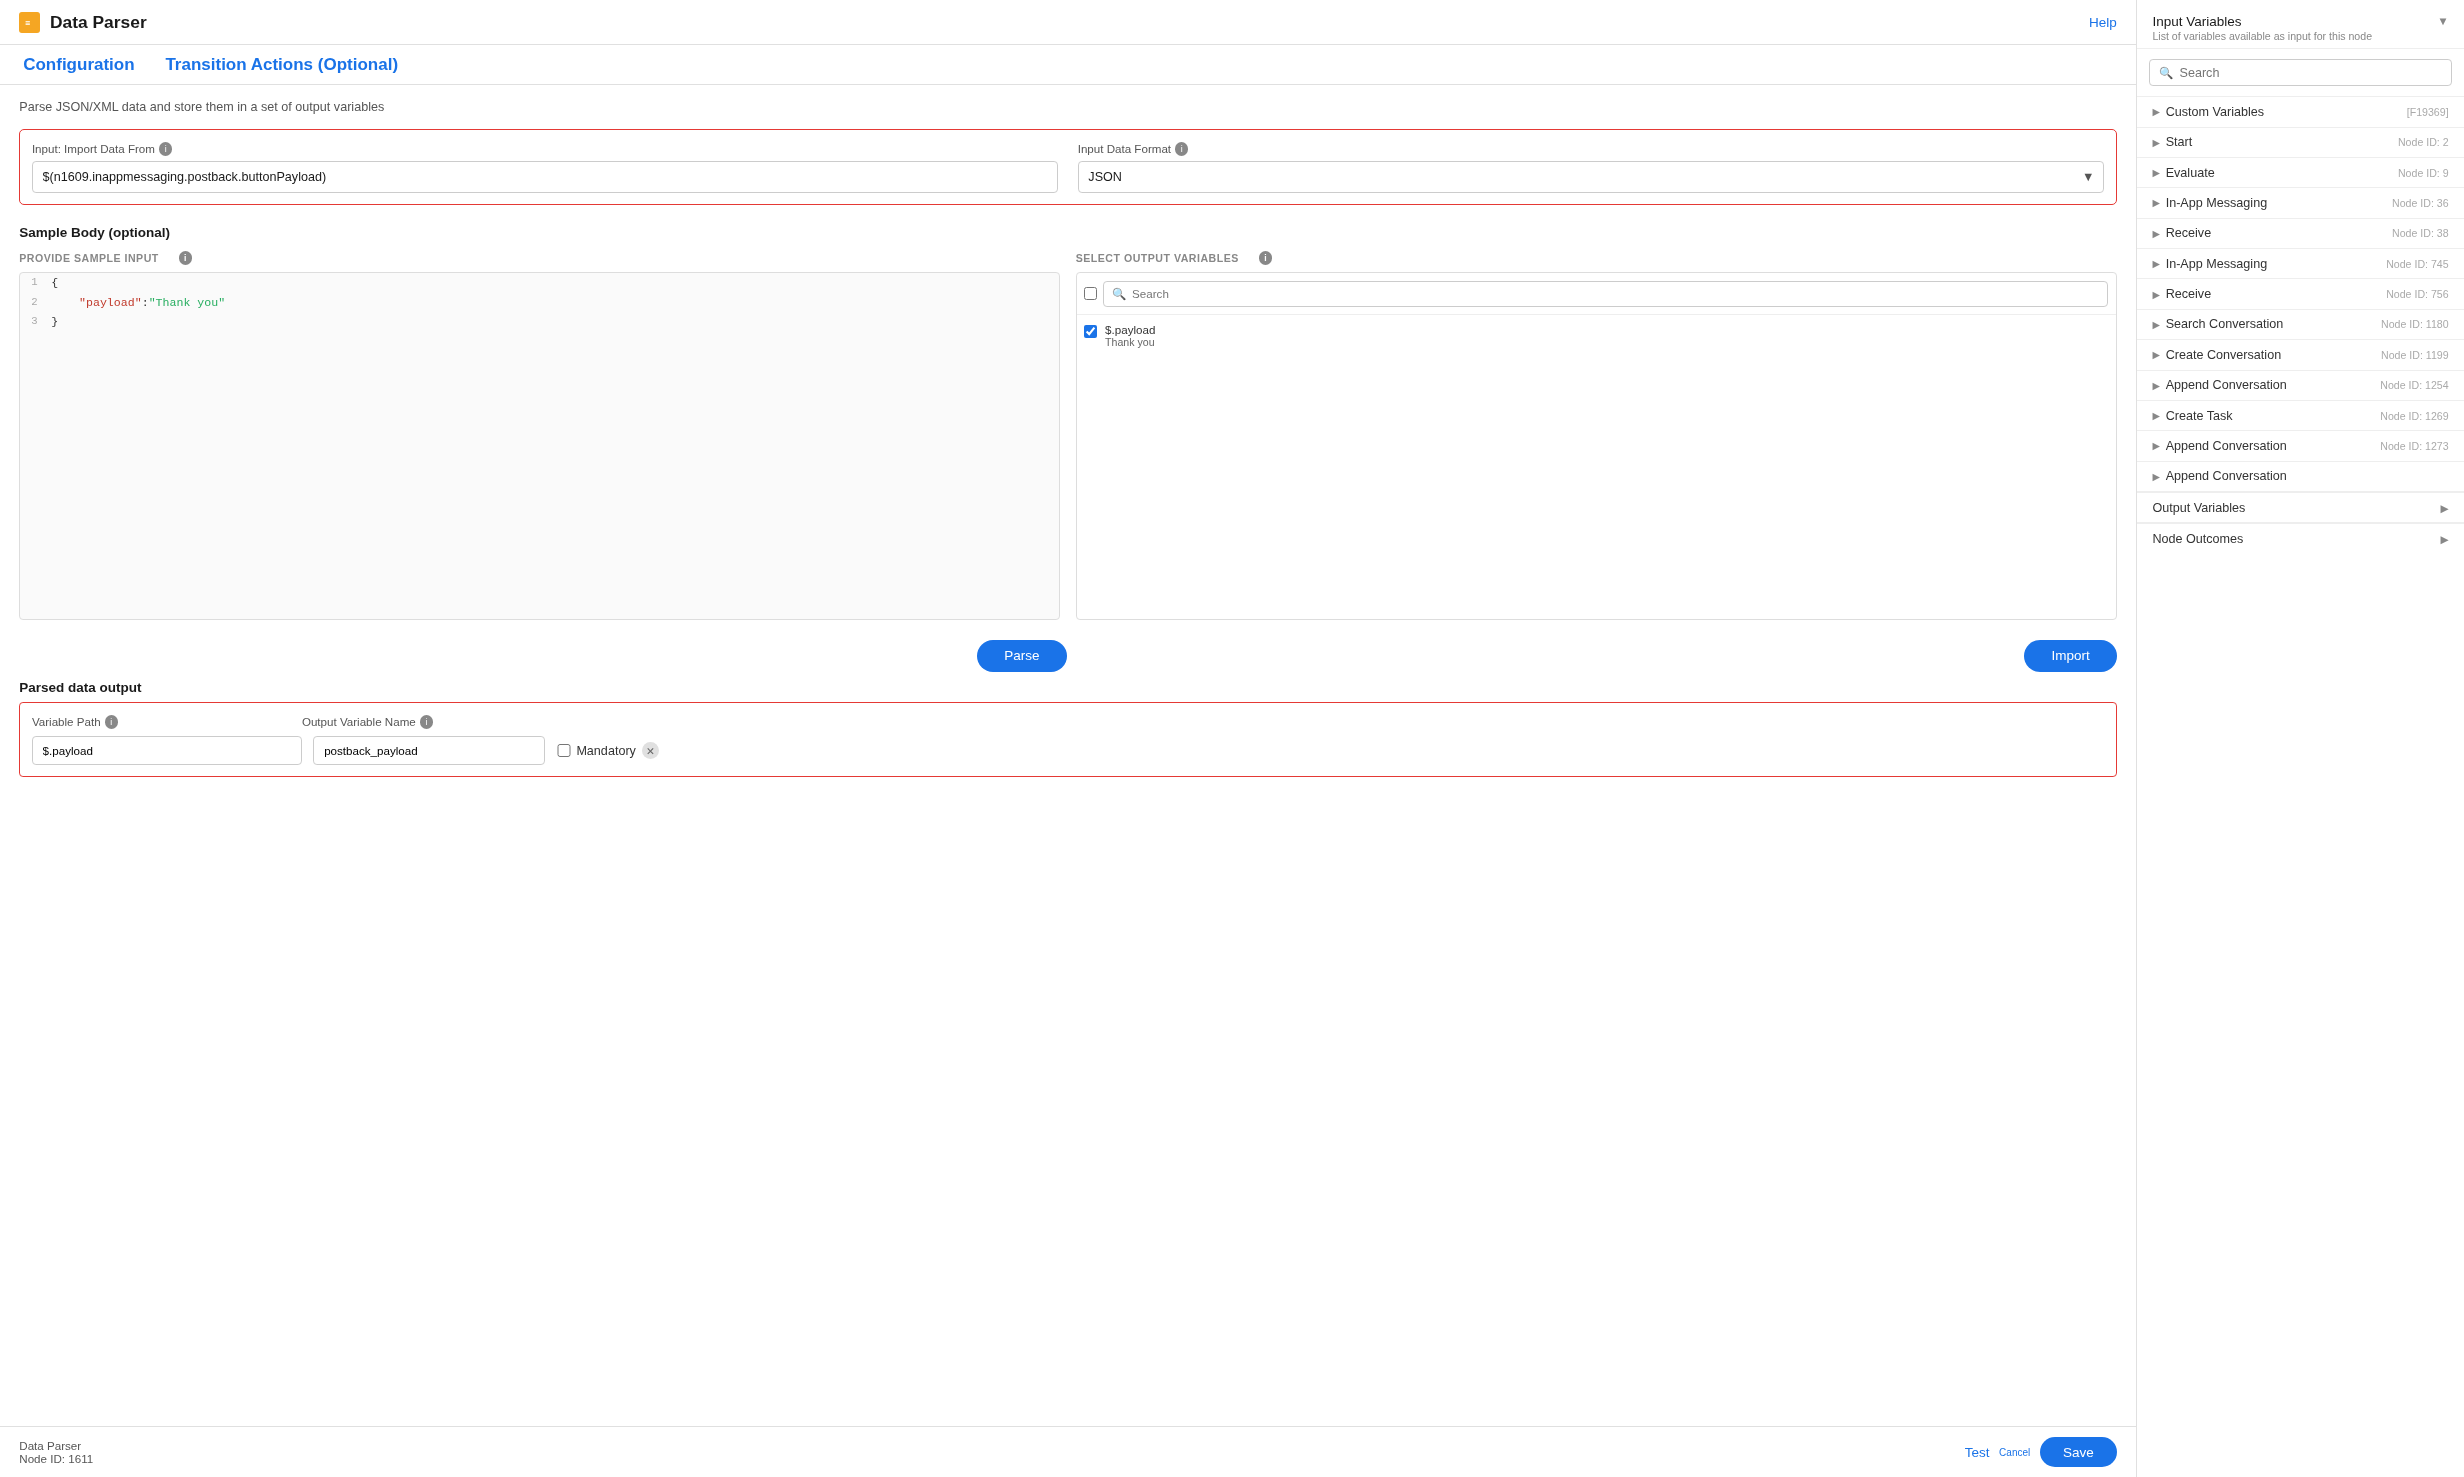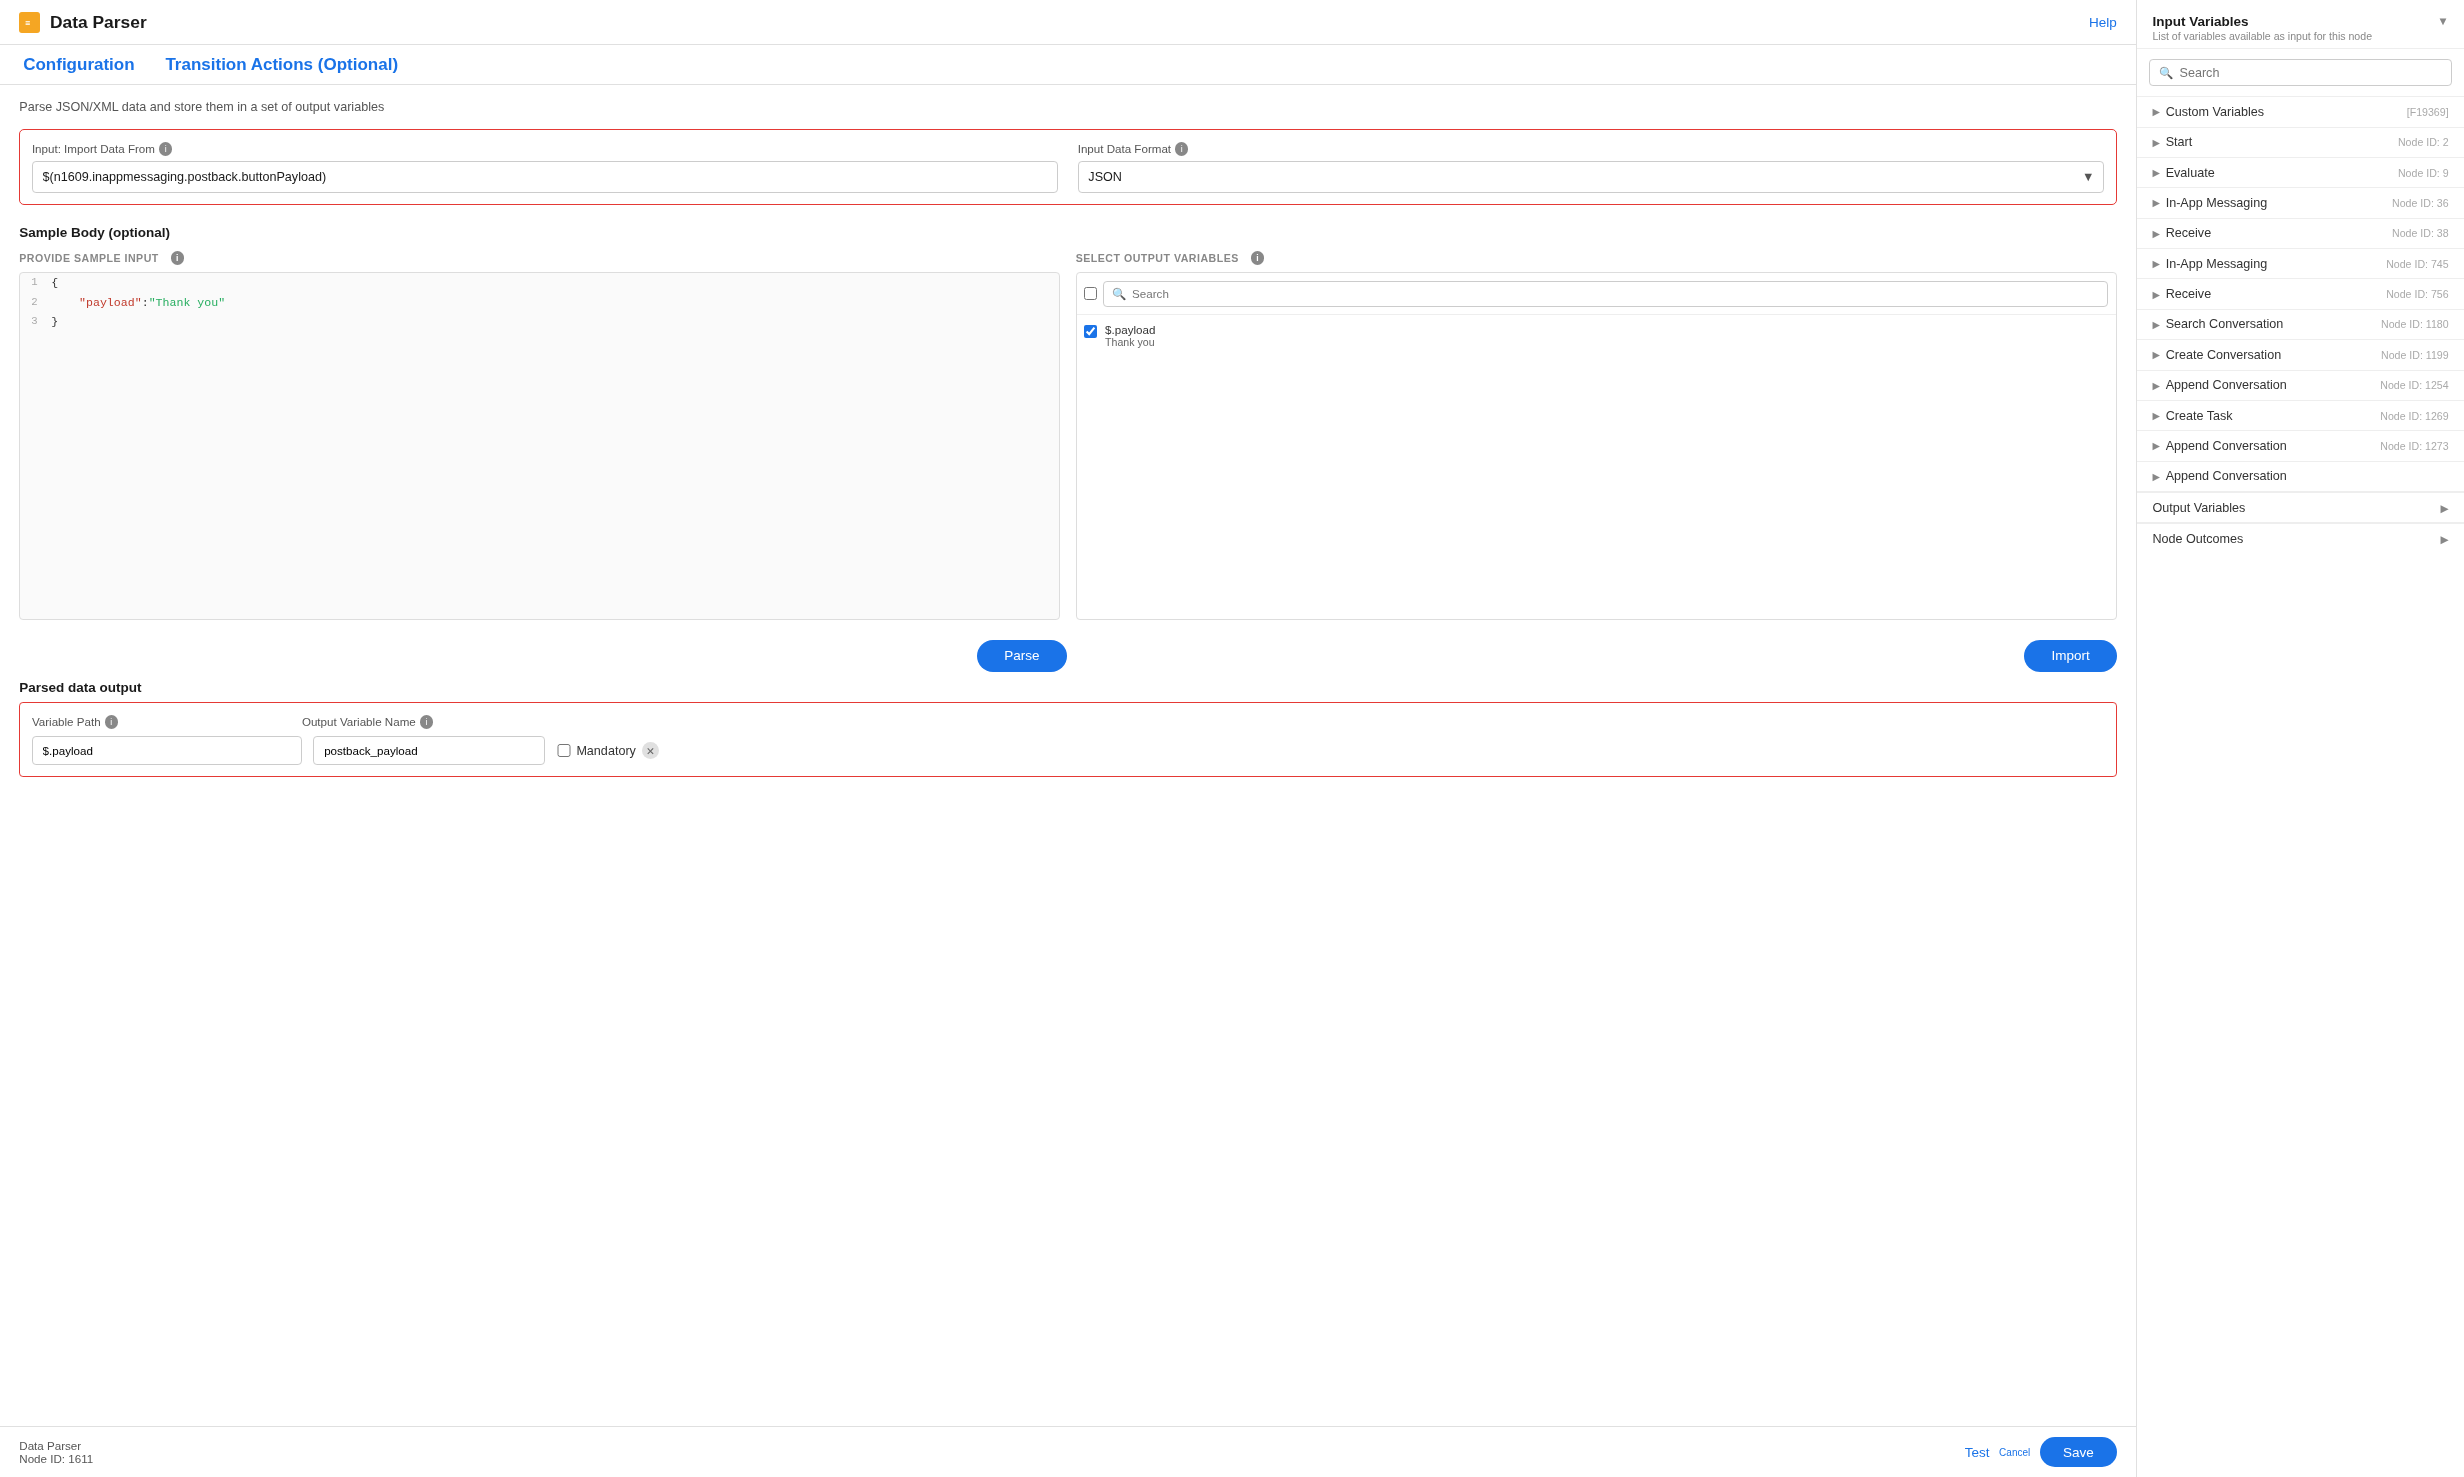--- a/index.html
+++ b/index.html
@@ -34,21 +34,21 @@
 
     .select-wrapper { position: relative; }
     .select-input { width: 100%; border: 1px solid #ccc; border-radius: 3.9px; padding: 7.7px 29px 7.7px 9.7px; font-size: 12.6px; color: #1a1a1a; background: #fff; appearance: none; cursor: pointer; outline: none; }
     .select-arrow { position: absolute; right: 9.7px; top: 50%; transform: translateY(-50%); color: #555; pointer-events: none; }
 
     .sample-body { margin-bottom: 19.3px; }
     .section-title { font-size: 13.5px; font-weight: 600; color: #1a1a1a; margin-bottom: 11.6px; }
 
     .two-col-panels { display: flex; gap: 15.4px; }
     .panel { flex: 1; }
-    .panel-label { font-size: 10.6px; font-weight: 600; color: #888; letter-spacing: 0.5px; margin-bottom: 7.7px; display: flex; align-items: center; gap: 12px; }
+    .panel-label { font-size: 10.6px; font-weight: 600; color: #888; letter-spacing: 0.5px; margin-bottom: 7.7px; display: flex; align-items: center; gap: 20px; }
 
     .code-editor { border: 1px solid #ddd; border-radius: 3.9px; background: #fafafa; min-height: 348px; font-family: 'Courier New', monospace; font-size: 11.6px; overflow: hidden; }
     .code-line { display: flex; padding: 1px 0; }
     .line-num { min-width: 27px; color: #aaa; text-align: right; padding-right: 9.7px; padding-left: 5.8px; user-select: none; font-size: 10.6px; line-height: 17.4px; }
     .line-content { flex: 1; padding-left: 3.9px; line-height: 17.4px; white-space: pre; }
     .code-key { color: #c0392b; }
     .code-val { color: #27ae60; }
     .code-bracket { color: #333; }
 
     .output-variables-panel { border: 1px solid #ddd; border-radius: 3.9px; min-height: 348px; background: #fff; }
@@ -82,21 +82,21 @@
     .bottom-bar { display: flex; align-items: center; justify-content: space-between; padding: 9.7px 19.3px; border-top: 1px solid #e0e0e0; background: #fff; }
     .node-info { font-size: 11.6px; color: #555; }
     .bottom-actions { display: flex; gap: 9.7px; align-items: center; }
     .btn-test { background: transparent; color: #1a73e8; border: none; font-size: 13.5px; cursor: pointer; }
     .btn-cancel { background: transparent; color: #1a73e8; border: none; font-size: 10px; cursor: pointer; }
     .btn-save { background: #1a73e8; color: white; border: none; border-radius: 19.3px; padding: 7.7px 23px; font-size: 13.5px; cursor: pointer; }
 
     
     .sidebar { width: 328px; border-left: 1px solid #e0e0e0; background: #fff; display: flex; flex-direction: column; overflow: hidden; }
     .sidebar-header { padding: 13.5px 15.4px 5.8px; border-bottom: 1px solid #eee; }
-    .sidebar-title { font-size: 13.5px; font-weight: 700; color: #1a1a1a; display: flex; justify-content: space-between; gap: 37px; }
+    .sidebar-title { font-size: 13.5px; font-weight: 400; color: #1a1a1a; display: flex; justify-content: space-between; gap: 37px; }
     .sidebar-subtitle { font-size: 10.6px; color: #888; margin-top: 1.9px; }
     .sidebar-search { padding: 9.7px 11.6px; border-bottom: 1px solid #eee; }
     .sidebar-search-box { display: flex; align-items: center; gap: 5.8px; border: 1px solid #ccc; border-radius: 3.9px; padding: 5.8px 9.7px; background: #fff; }
     .sidebar-search-box input { border: none; outline: none; font-size: 12.6px; flex: 1; }
 
     .sidebar-items { flex: 1; overflow-y: auto; }
     .sidebar-item { padding: 7.7px 15.4px; display: flex; align-items: center; justify-content: space-between; cursor: pointer; }
     .sidebar-item-left { display: flex; align-items: center; gap: 5.8px; }
     .expand-arrow { color: #888; font-size: 9.7px; }
     .sidebar-item-name { font-size: 12.6px; color: #333; }

